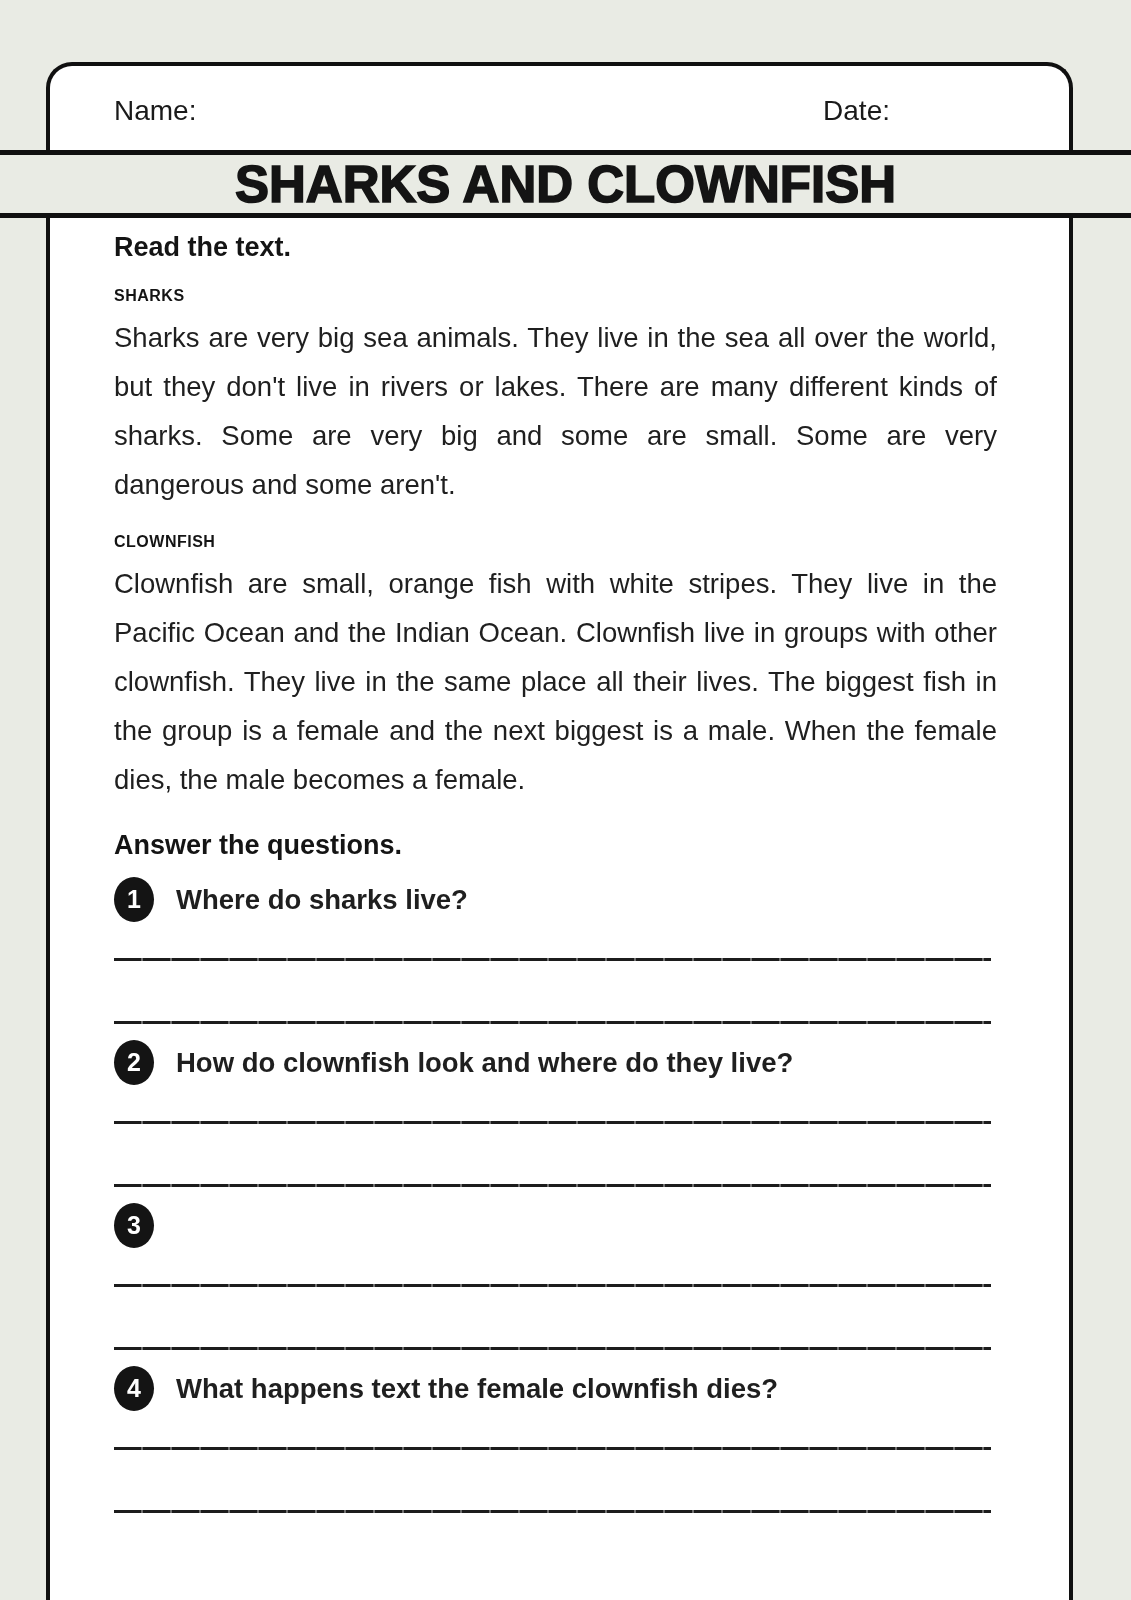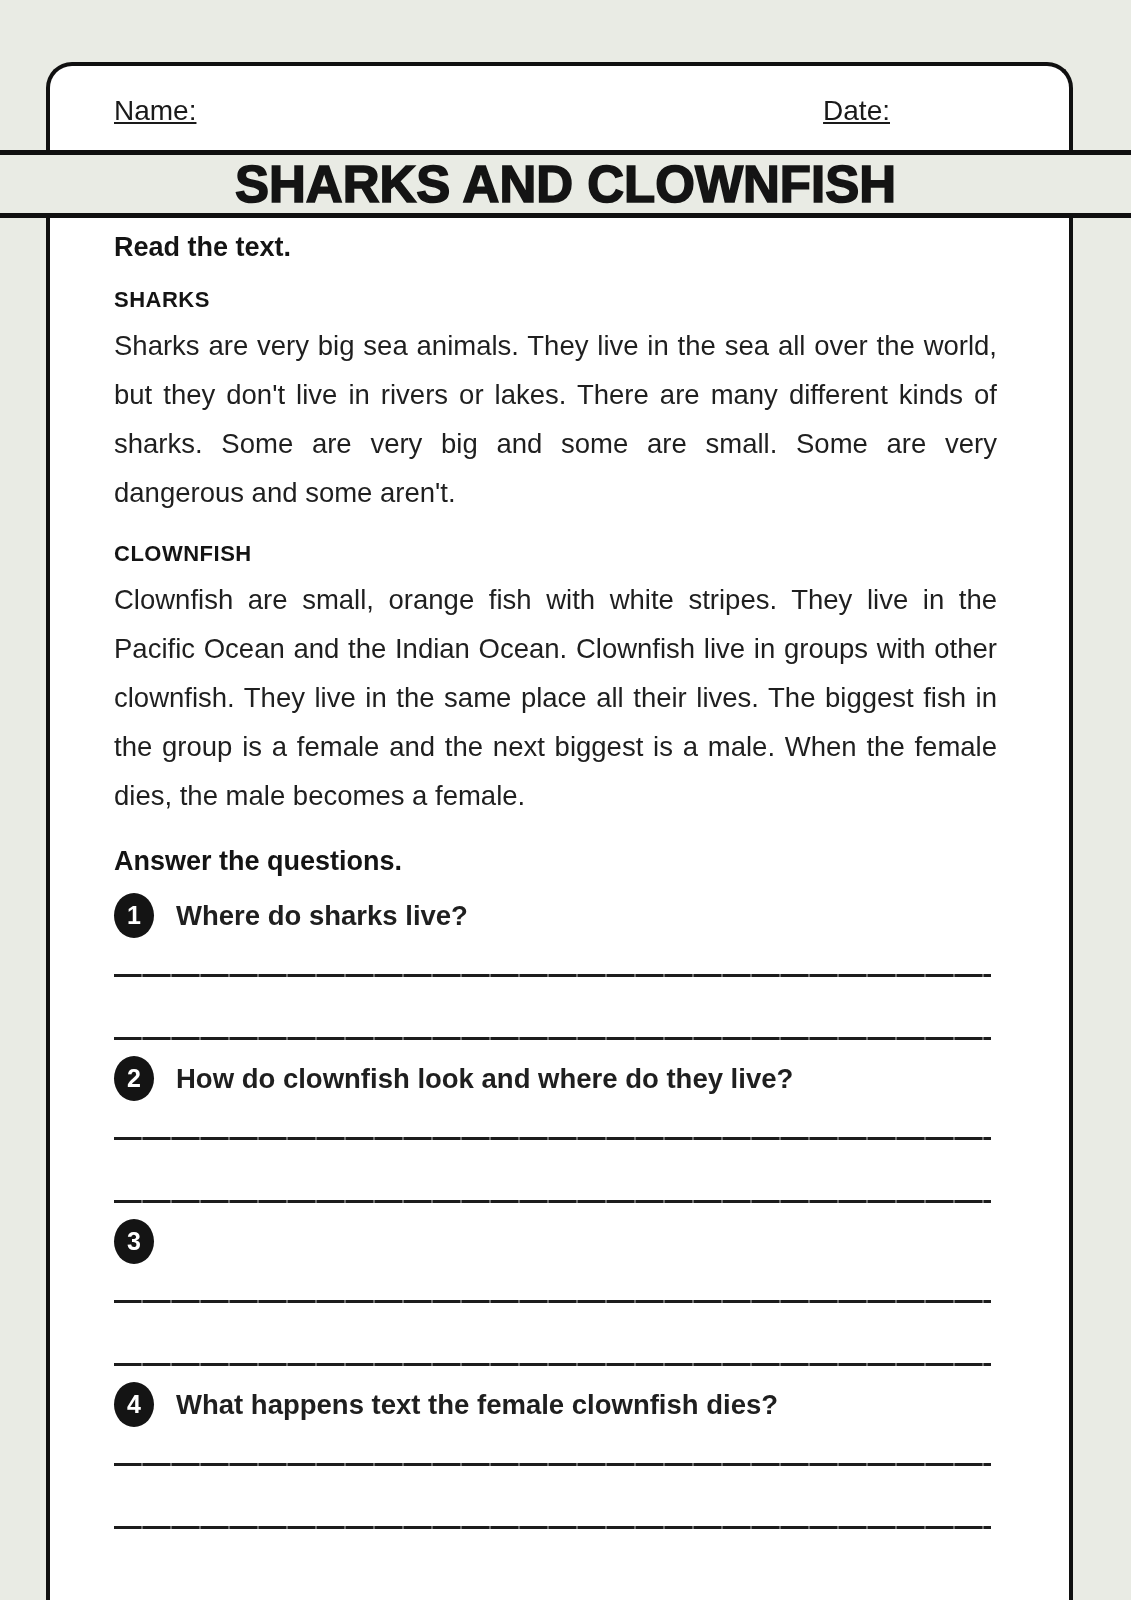--- a/index.html
+++ b/index.html
@@ -23,21 +23,20 @@
     width: 1027px;
     height: 88px;
     background: #ffffff;
     border: 4px solid #101010;
     border-bottom: none;
     border-radius: 26px 26px 0 0;
     display: flex;
     align-items: center;
     padding: 6px 64px 0 64px;
     font-size: 28px;
-    text-decoration: underline;
   }
   .fill-area { align-self: stretch; }
   .name-fill { flex: 1; }
   .date-fill { width: 115px; }
 
   
   .title-band {
     box-sizing: border-box;
     width: 1131px;
     height: 68px;
@@ -73,21 +72,21 @@
   }
 
   .instr {
     margin: 6px 0 0 0;
     font-size: 27px;
     font-weight: bold;
     color: #141414;
   }
   .passage-heading {
     margin: 24px 0 0 0;
-    font-size: 22px;
+    font-size: 16px;
     font-weight: bold;
     letter-spacing: 0.5px;
     color: #141414;
   }
   .passage {
     margin: 8px 0 0 0;
     font-size: 27.5px;
     line-height: 49px;
     text-align: justify;
     color: #1f1f1f;

